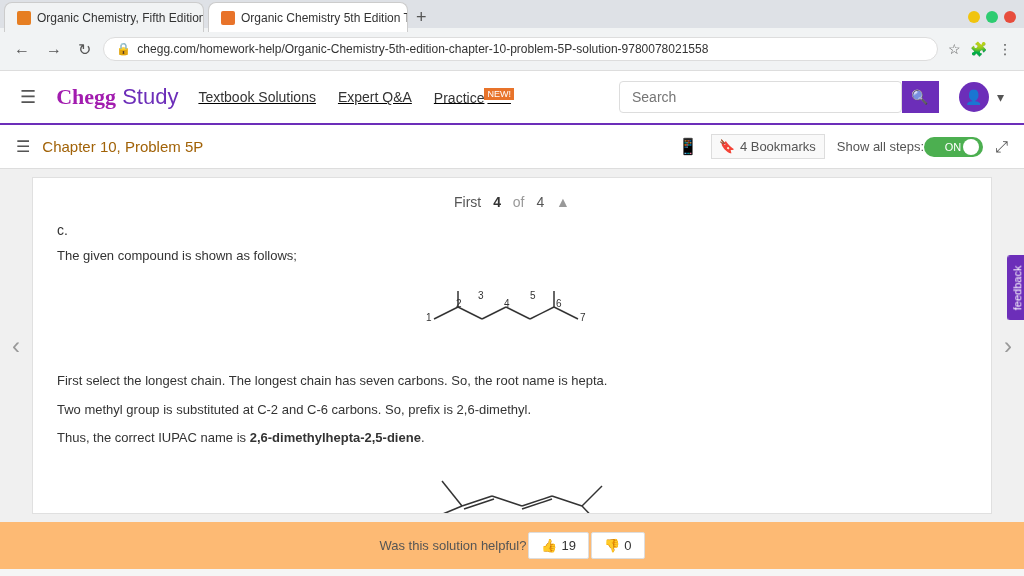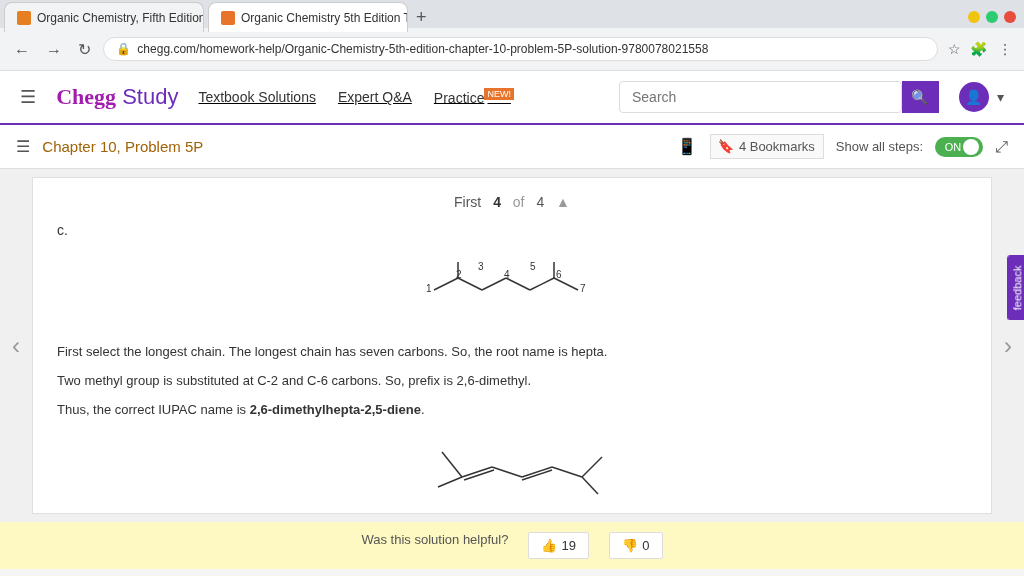--- a/index.html
+++ b/index.html
@@ -43,43 +43,43 @@
 
     
     .content-area { display: flex; flex-direction: column; background: #f0f0f0; height: calc(576px - 36px - 42px - 54px); }
 
     
     .problem-toolbar { background: #fff; border-bottom: 1px solid #ddd; display: flex; align-items: center; padding: 0 16px; height: 44px; gap: 12px; }
     .list-icon { font-size: 16px; color: #555; cursor: pointer; }
     .problem-title { font-size: 15px; color: #a16207; font-weight: 500; }
     .mobile-icon { font-size: 16px; color: #555; margin-left: auto; cursor: pointer; }
     .bookmark-btn { display: flex; align-items: center; gap: 4px; font-size: 13px; color: #555; cursor: pointer; padding: 4px 8px; border: 1px solid #ddd; background: #f9f9f9; }
-    .show-steps { display: flex; align-items: center; gap: 12px; font-size: 13px; color: #555; }
-    .toggle { display: flex; align-items: center; background: #4CAF50; border-radius: 12px; padding: 2px 4px; cursor: pointer; width: 48px; justify-content: flex-end; }
+    .show-steps { display: flex; align-items: center; gap: 0; font-size: 13px; color: #555; }
+    .toggle { display: flex; align-items: center; background: #4CAF50; border-radius: 12px; padding: 2px 4px; cursor: pointer; width: 59px; justify-content: flex-end; }
     .toggle-knob { width: 16px; height: 16px; background: #fff; border-radius: 50%; }
     .toggle-label { font-size: 11px; color: #fff; margin-right: 2px; }
     .expand-icon { font-size: 16px; color: #555; cursor: pointer; }
 
     
     .solution-wrapper { display: flex; flex: 1; overflow: hidden; }
     .nav-arrow { display: flex; align-items: center; padding: 0 12px; cursor: pointer; color: #999; font-size: 24px; background: transparent; border: none; }
     .solution-content { flex: 1; background: #fff; margin: 8px 0; overflow-y: auto; padding: 16px 24px; border: 1px solid #e0e0e0; }
     .step-header { text-align: center; font-size: 14px; color: #555; margin-bottom: 12px; display: flex; align-items: center; justify-content: center; gap: 4px; }
     .step-num { font-weight: bold; color: #333; }
     .step-label { color: #999; font-weight: normal; }
 
     .part-label { font-size: 14px; color: #333; margin-bottom: 8px; }
     .solution-text { font-size: 13px; color: #333; line-height: 1.6; margin-bottom: 8px; }
     .bold { font-weight: bold; }
 
     
     .molecule-container { margin: 12px 0; display: flex; justify-content: center; }
 
     
-    .bottom-actions { display: flex; align-items: flex-start; justify-content: center; gap: 20px; padding: 10px; background: #fef9c3; }
+    .bottom-actions { display: flex; align-items: center; justify-content: center; gap: 2px; padding: 10px; background: #fdba74; }
     .helpful-text { font-size: 13px; color: #555; }
     .vote-btn { display: flex; align-items: center; gap: 4px; padding: 5px 12px; border: 1px solid #ddd; background: #fff; cursor: pointer; font-size: 13px; color: #333; border-radius: 2px; }
 
     
     .feedback-tab { position: fixed; right: -26px; top: 50%; transform: translateY(-50%) rotate(270deg); background: #6c2eb9; color: #fff; font-size: 11px; padding: 4px 10px; cursor: pointer; border-radius: 3px 3px 0 0; }
   </style>
 </head>
 <body>
 
 <div class="browser-chrome">
@@ -166,20 +166,21 @@
 
     <div class="solution-content">
 
       <div class="step-header">
         <span>First</span>&nbsp;<span class="step-num">4</span>&nbsp;<span class="step-label">of</span>&nbsp;<span>4</span>&nbsp;
         <span style="color:#999; cursor:pointer;">▲</span>
       </div>
 
       <div class="part-label">c.</div>
 
+      <div class="solution-text">The given compound is shown as follows;</div>
 
       <div class="molecule-container">
         <svg width="200" height="80" viewBox="0 0 200 80">
 
           <text x="14" y="42" font-size="10" fill="#333">1</text>
           <text x="44" y="28" font-size="10" fill="#333">2</text>
           <text x="66" y="20" font-size="10" fill="#333">3</text>
           <text x="92" y="28" font-size="10" fill="#333">4</text>
           <text x="118" y="20" font-size="10" fill="#333">5</text>
           <text x="144" y="28" font-size="10" fill="#333">6</text>

